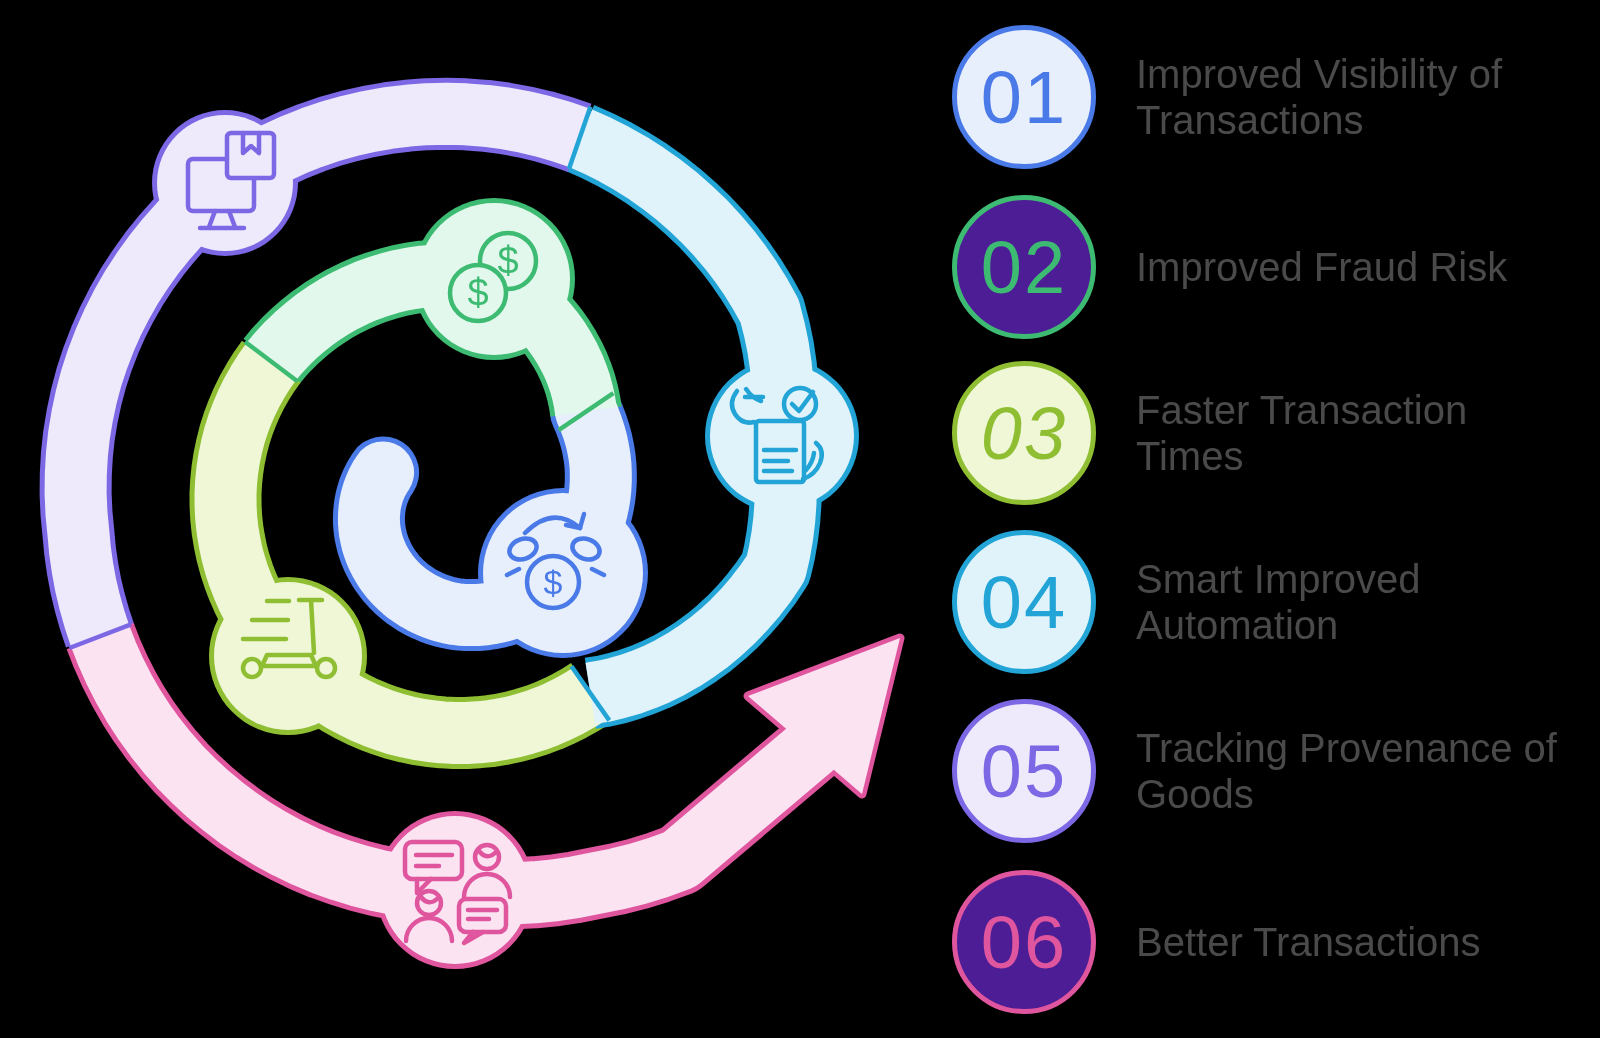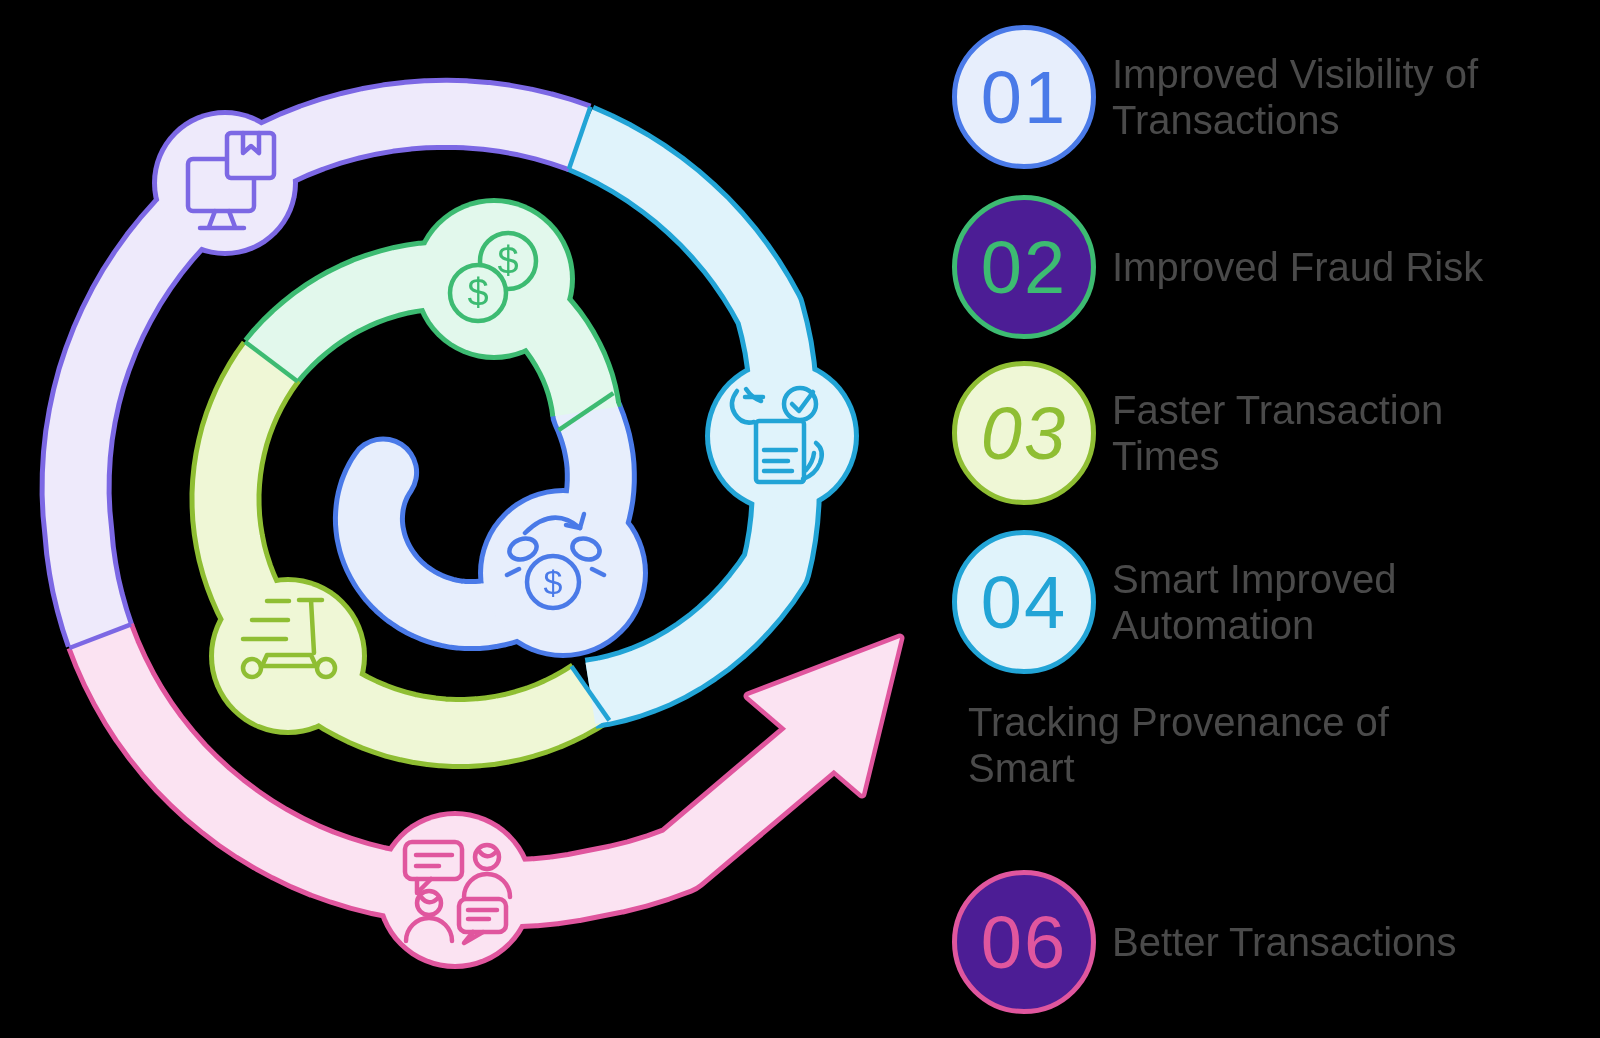--- a/index.html
+++ b/index.html
@@ -1,24 +1,24 @@
 <!DOCTYPE html>
 <html><head>
 <meta charset="utf-8">
 <style>
   html,body{margin:0;padding:0;background:#000;}
   body{width:1600px;height:1038px;overflow:hidden;font-family:"Liberation Sans",sans-serif;position:relative;}
   .stage{position:absolute;inset:0;}
   #spiral{position:absolute;left:0;top:0;}
   .benefits{position:absolute;left:952px;top:0;width:640px;height:1038px;}
-  .benefit{position:absolute;left:0;display:flex;align-items:center;}
+  .benefit{position:absolute;left:0;display:flex;align-items:center;gap:16px;}
   .num-circle{width:144px;height:144px;border-radius:50%;border:5px solid #888;box-sizing:border-box;
               display:flex;align-items:center;justify-content:center;flex:0 0 auto;
               font-size:74px;font-weight:300;letter-spacing:2px;}
-  .benefit-label{margin-left:16px;max-width:440px;font-size:40px;line-height:1.16;color:#4a4a4a;font-weight:400;}
+  .benefit-label{margin-left:24px;max-width:440px;font-size:40px;line-height:1.16;color:#4a4a4a;font-weight:400;}
 </style>
 </head>
 <body>
 
 <div class="stage">
   <svg id="spiral" width="960" height="1038" viewBox="0 0 960 1038">
       <path d="M383.1,472.4 L380.8,475.9 L378.7,479.6 L376.7,483.4 L375.0,487.3 L373.4,491.4 L372.1,495.7 L371.0,500.0 L370.1,504.4 L369.5,509.0 L369.1,513.6 L368.9,518.3 L369.0,523.0 L369.4,527.8 L370.0,532.6 L371.0,537.4 L372.1,542.2 L373.6,547.0 L375.3,551.7 L377.3,556.4 L379.6,561.0 L382.2,565.6 L385.0,570.0 L388.1,574.3 L391.4,578.5 L395.0,582.5 L398.9,586.4 L403.0,590.1 L407.3,593.6 L411.9,596.8 L416.7,599.9 L421.6,602.7 L426.8,605.3 L432.1,607.6 L437.6,609.6 L443.3,611.4 L449.1,612.8 L455.0,614.0 L460.9,614.7 L466.9,615.1 L472.9,615.1 L479.0,614.9 L485.1,614.3 L491.2,613.4 L497.2,612.2 L503.3,610.7 L509.3,608.8 L515.2,606.6 L521.1,604.1 L526.8,601.2 L532.5,598.0 L538.0,594.6 L543.3,590.8 L548.5,586.7 L553.4,582.3 L558.2,577.6 L562.8,572.7 L567.4,567.7 L571.8,562.4 L576.0,556.8 L579.9,550.9 L583.5,544.8 L586.8,538.4 L589.8,531.9 L592.5,525.1 L594.8,518.1 L596.7,511.0 L598.3,503.7 L599.6,496.3 L600.4,488.7 L600.8,481.1 L600.8,473.4 L600.5,465.6 L599.7,457.8 L598.4,450.0 L596.8,442.2 L594.7,434.5 L592.2,426.8 L589.3,419.1 L586.0,411.6 " fill="none" stroke="#4a7ae8" stroke-width="72" stroke-linecap="round" stroke-linejoin="round"></path>
       <path d="M586.0,411.6 L584.7,402.7 L582.8,393.7 L580.4,384.6 L577.3,375.5 L573.7,366.5 L569.4,357.5 L564.5,348.6 L559.0,339.8 L552.9,331.2 L546.2,322.9 L538.9,314.8 L531.0,306.9 L522.6,299.5 L513.6,292.4 L504.0,285.7 L493.9,279.4 L482.3,277.4 L470.7,276.0 L458.9,275.2 L447.1,275.0 L435.4,275.4 L423.6,276.5 L411.9,278.2 L400.3,280.4 L388.8,283.3 L377.4,286.8 L366.2,290.9 L355.3,295.6 L344.6,300.8 L334.2,306.6 L324.1,313.0 L314.3,319.9 L304.9,327.3 L295.8,335.2 L287.2,343.5 L279.0,352.3 L271.3,361.6 " fill="none" stroke="#3dbb72" stroke-width="72" stroke-linecap="butt" stroke-linejoin="round"></path>
       <path d="M271.3,361.6 L264.4,371.3 L258.1,381.3 L252.2,391.7 L246.9,402.3 L242.2,413.2 L238.0,424.3 L234.4,435.7 L231.5,447.2 L229.1,458.8 L227.3,470.5 L226.1,482.4 L225.5,494.2 L225.6,506.1 L226.2,517.9 L227.5,529.7 L229.4,541.4 L231.8,553.0 L234.9,564.5 L238.6,575.8 L242.8,586.8 L247.6,597.7 L253.0,608.2 L258.9,618.5 L265.3,628.5 L272.2,638.1 L279.6,647.3 L287.5,656.2 L295.5,664.7 L304.0,672.8 L312.9,680.5 L322.1,687.7 L331.8,694.5 L341.7,700.8 L352.0,706.5 L362.6,711.7 L373.5,716.4 L384.6,720.5 L395.9,724.1 L407.3,727.0 L419.0,729.4 L430.7,731.2 L442.5,732.4 L454.4,733.0 L466.3,733.0 L478.2,732.3 L490.1,731.1 L501.9,729.2 L513.7,726.8 L525.2,723.7 L536.7,720.1 L547.9,715.9 L558.9,711.1 L569.7,705.7 L580.2,699.8 L590.4,693.3 " fill="none" stroke="#8fbe33" stroke-width="72" stroke-linecap="butt" stroke-linejoin="round"></path>
       <path d="M590.4,693.3 L603.6,691.2 L617.0,688.1 L630.4,684.2 L643.9,679.4 L657.3,673.8 L670.6,667.2 L683.7,659.7 L696.6,651.3 L709.2,642.1 L721.5,631.9 L733.4,620.8 L744.8,608.9 L755.7,596.2 L766.1,582.6 L775.8,568.2 L779.5,552.1 L782.3,535.8 L784.3,519.4 L785.5,502.9 L785.8,486.3 L785.4,469.6 L784.0,453.0 L781.9,436.5 L783.0,419.1 L783.2,401.4 L782.5,383.6 L780.8,365.5 L778.1,347.4 L774.3,329.2 L769.6,311.0 L760.7,294.9 L751.0,279.2 L740.5,264.0 L729.3,249.3 L717.2,235.1 L704.5,221.5 L691.0,208.6 L676.8,196.2 L662.1,184.6 L646.7,173.7 L630.7,163.5 L614.2,154.2 L597.2,145.6 L579.7,137.9 " fill="none" stroke="#22a4d6" stroke-width="72" stroke-linecap="butt" stroke-linejoin="round"></path>
@@ -123,21 +123,24 @@
         </div>
       <div class="benefit-label">Faster Transaction Times</div>
     </div>
     <div class="benefit" style="top:530px">
       <div class="num-circle" style="border-color: rgb(34, 164, 214); background: rgb(224, 243, 251); color: rgb(34, 164, 214); text-align: center;">
           <span>04</span>
         </div>
       <div class="benefit-label">Smart Improved Automation</div>
     </div>
     <div class="benefit" style="top:699px">
-      <div class="benefit-label">Tracking Provenance of Smart</div>
+      <div class="num-circle" style="border-color: rgb(124, 104, 228); background: rgb(238, 234, 251); color: rgb(124, 104, 228);">
+          <span>05</span>
+        </div>
+      <div class="benefit-label">Tracking Provenance of Goods</div>
     </div>
     <div class="benefit" style="top:870px">
       <div class="num-circle" style="border-color: rgb(224, 86, 158); background: #4c1d95; color: rgb(224, 86, 158);">
           <span>06</span>
         </div>
       <div class="benefit-label">Better Transactions</div>
     </div>
   </div>
 </div>
 

